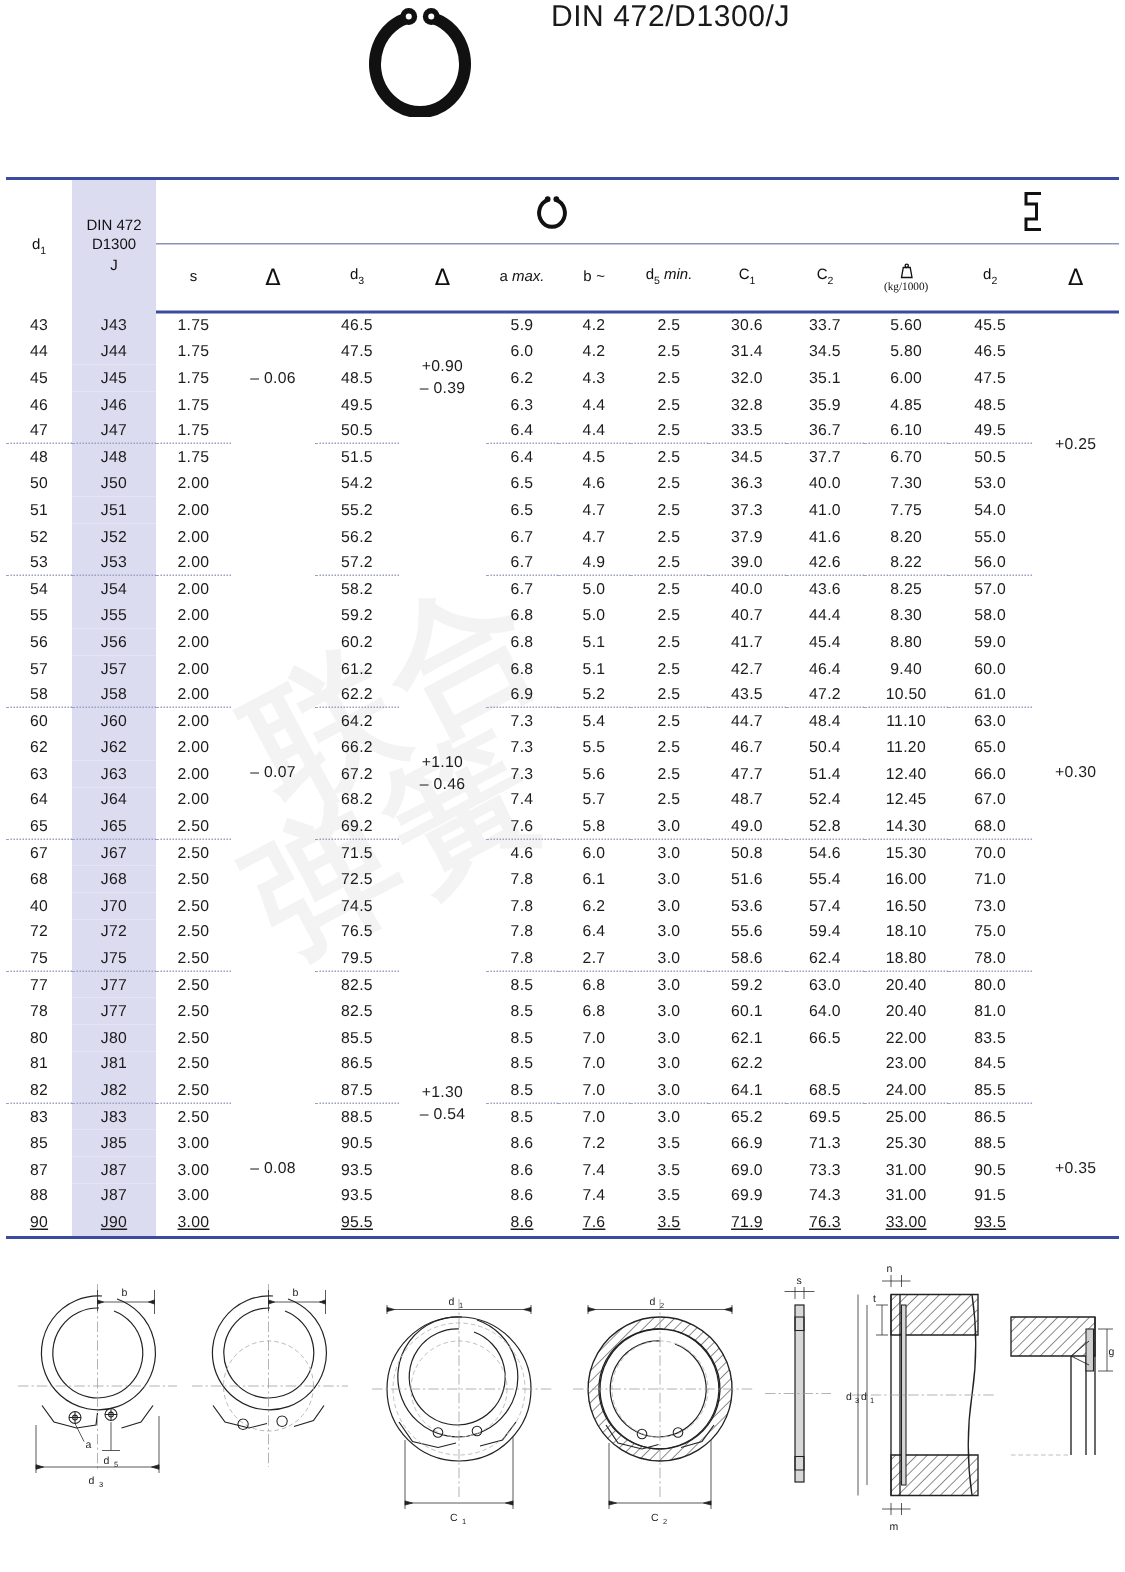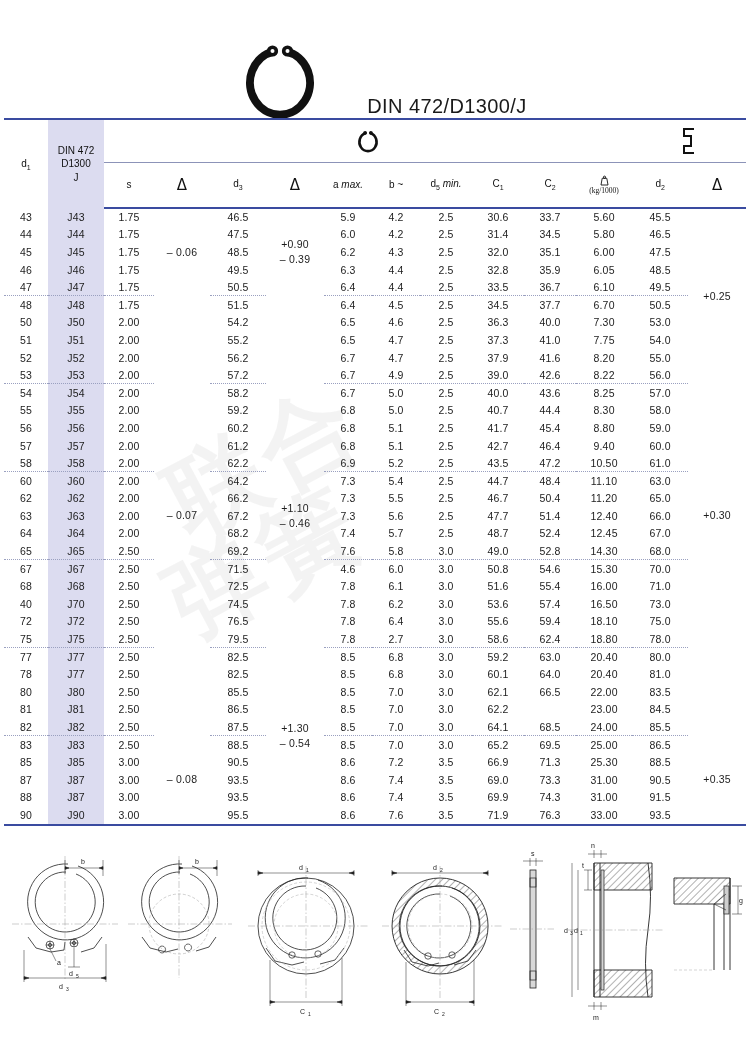--- a/index.html
+++ b/index.html
@@ -10,21 +10,21 @@
     font-family: "Liberation Sans", sans-serif;
     color: #111;
     overflow: hidden;
     position: relative;
   }
 
   
   .title-bar {
     height: 118px;
     display: flex;
-    align-items: flex-end;
+    align-items: flex-start;
     justify-content: center;
     gap: 50px;
     padding-left: 20px;
   }
   .ring-logo { width: 74px; height: 78px; display:block; }
   .title-text {
     font-size: 20px;
     letter-spacing: 0.4px;
     color: #1a1a1a;
     font-family: "Liberation Sans", sans-serif;
@@ -94,21 +94,21 @@
   .wt-icon { display:block; margin:0 auto 1px; width: 11px; height: 11px;}
   .minlbl { font-size: 10px; font-style: italic; }
   .din-hdr { font-size: 10px; line-height: 1.35; }
 
   
   .din-col { background: #dcdcf0 !important; }
 
   
   tbody td { height: 17.6px; font-size: 10.5px; color: #1c1c1c; letter-spacing: .2px;}
   tbody tr.grp-end td { border-bottom: 1px dotted #9aa0c0; }
-  tbody tr.grp-end-last td { border-bottom: 0; }
+  tbody tr.grp-end-last td { border-bottom: 0; text-decoration: underline; }
 
   .merged { font-size: 10.5px; line-height: 1.45; }
 
   
   .drawings {
     position: relative;
     height: 200px;
     margin-top: 4px;
     z-index: 10;
   }
@@ -280,21 +280,21 @@
         <tr>
           <td class="vr">46</td>
           <td class="din-col vr">J46</td>
           <td class="vr">1.75</td>
           <td class="vr">49.5</td>
           <td class="vl-t">6.3</td>
           <td class="vl-t">4.4</td>
           <td class="vl-t">2.5</td>
           <td class="vl-t">32.8</td>
           <td class="vl-t">35.9</td>
-          <td class="vl-t vr">6.05</td>
+          <td class="vl-t vr">4.85</td>
           <td class="vr">48.5</td>
         </tr>
         <tr class="grp-end">
           <td class="vr">47</td>
           <td class="din-col vr">J47</td>
           <td class="vr">1.75</td>
           <td class="vr">50.5</td>
           <td class="vl-t">6.4</td>
           <td class="vl-t">4.4</td>
           <td class="vl-t">2.5</td>

